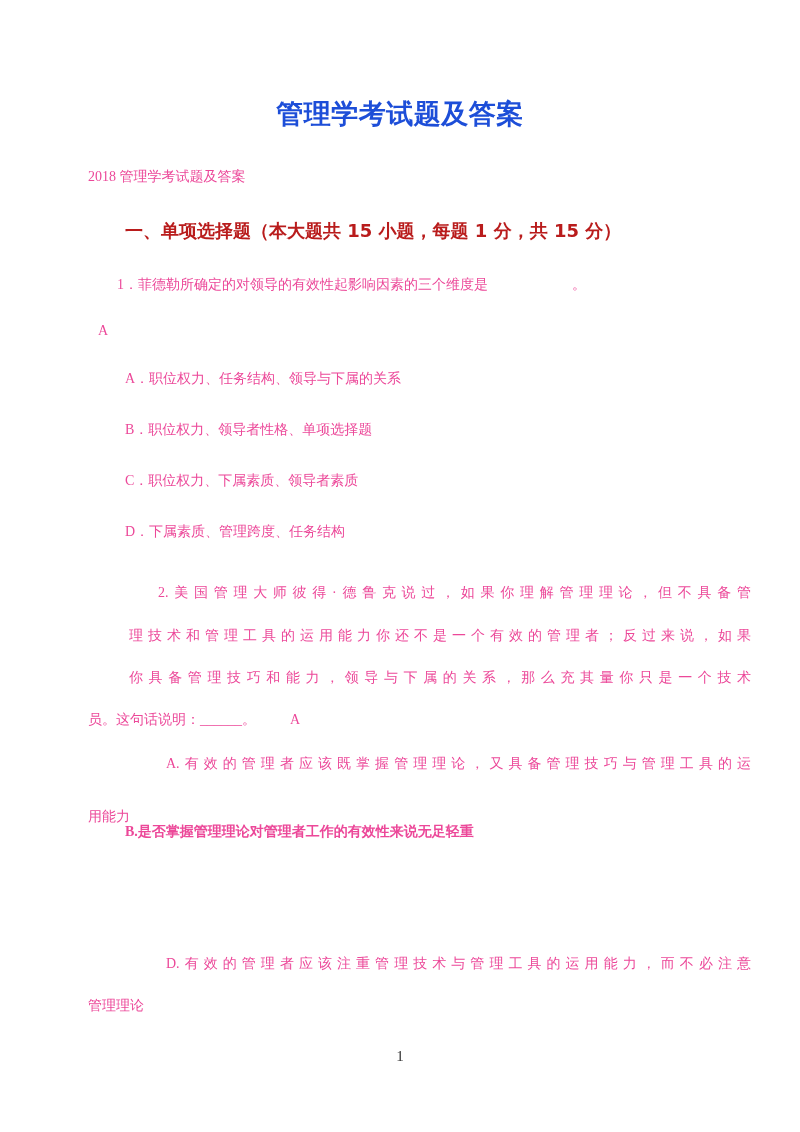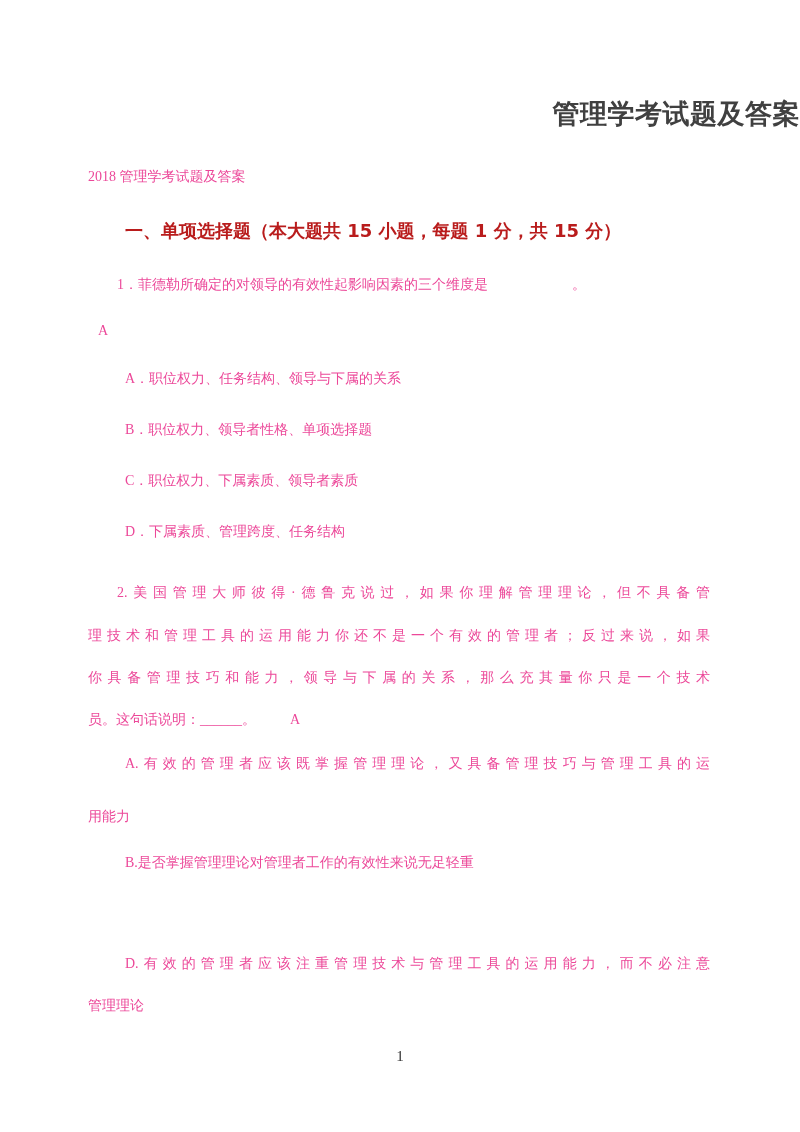--- a/index.html
+++ b/index.html
@@ -25,37 +25,38 @@
     letter-spacing: 0px;
     color: #ec4899;
     white-space: nowrap;
   }
 
   
   .just {
     text-align: justify;
     text-align-last: justify;
     white-space: normal;
+    margin-left: 41px;
   }
 
   .indent-q { padding-left: 29px; }    
   .indent-opt { padding-left: 37px; }  
   .indent-ans { padding-left: 10px; }  
 
   .doc-title {
     position: absolute;
     top: 97px;
     left: 0;
     width: 800px;
-    text-align: right;
+    text-align: center;
     font-family: "DejaVu Sans", "Liberation Sans", sans-serif;
     font-weight: 700;
     font-size: 27px;
     line-height: 34px;
-    color: #404040;
+    color: #1d4ed8;
     letter-spacing: 0.5px;
   }
 
   .section-heading {
     font-family: "DejaVu Sans", "Liberation Sans", sans-serif;
     font-weight: 700;
     font-size: 18px;
     color: #b91c1c;
   }
 
@@ -93,21 +94,21 @@
   #q1-opt-a   { top: 369px; }
   #q1-opt-b   { top: 420px; }
   #q1-opt-c   { top: 471px; }
   #q1-opt-d   { top: 522px; }
   #q2-l1      { top: 583px; }
   #q2-l2      { top: 626px; }
   #q2-l3      { top: 668px; }
   #q2-l4      { top: 710px; }
   #q2-a-l1    { top: 754px; }
   #q2-a-l2    { top: 796px; margin-top: 11px; }
-  #q2-opt-b   { top: 853px; }
+  #q2-opt-b   { top: 822px; font-weight: bold; }
   #q2-opt-c   { top: 902px; }
   #q2-opt-d1  { top: 954px; }
   #q2-opt-d2  { top: 996px; }
 </style>
 </head>
 <body>
 
 <div class="page">
 
   <div class="doc-title">管理学考试题及答案</div>

